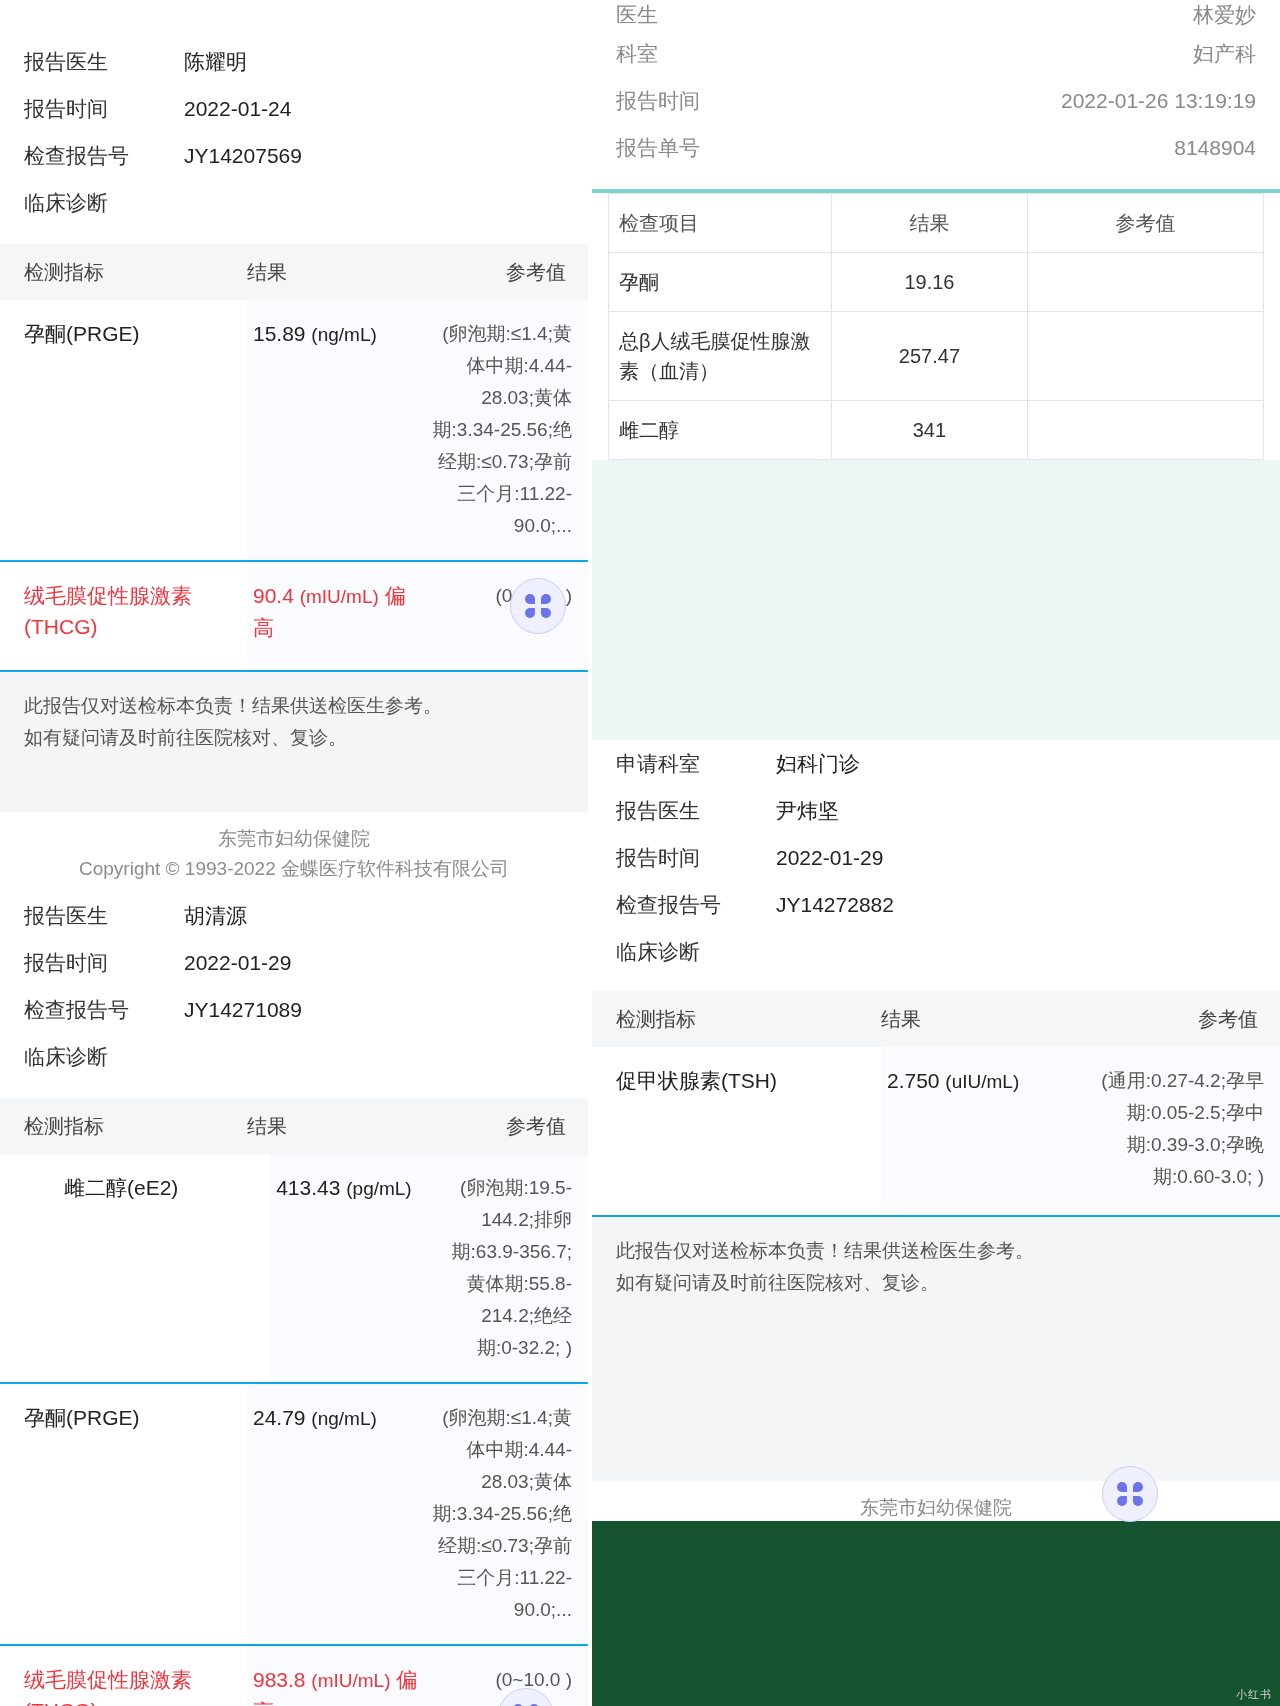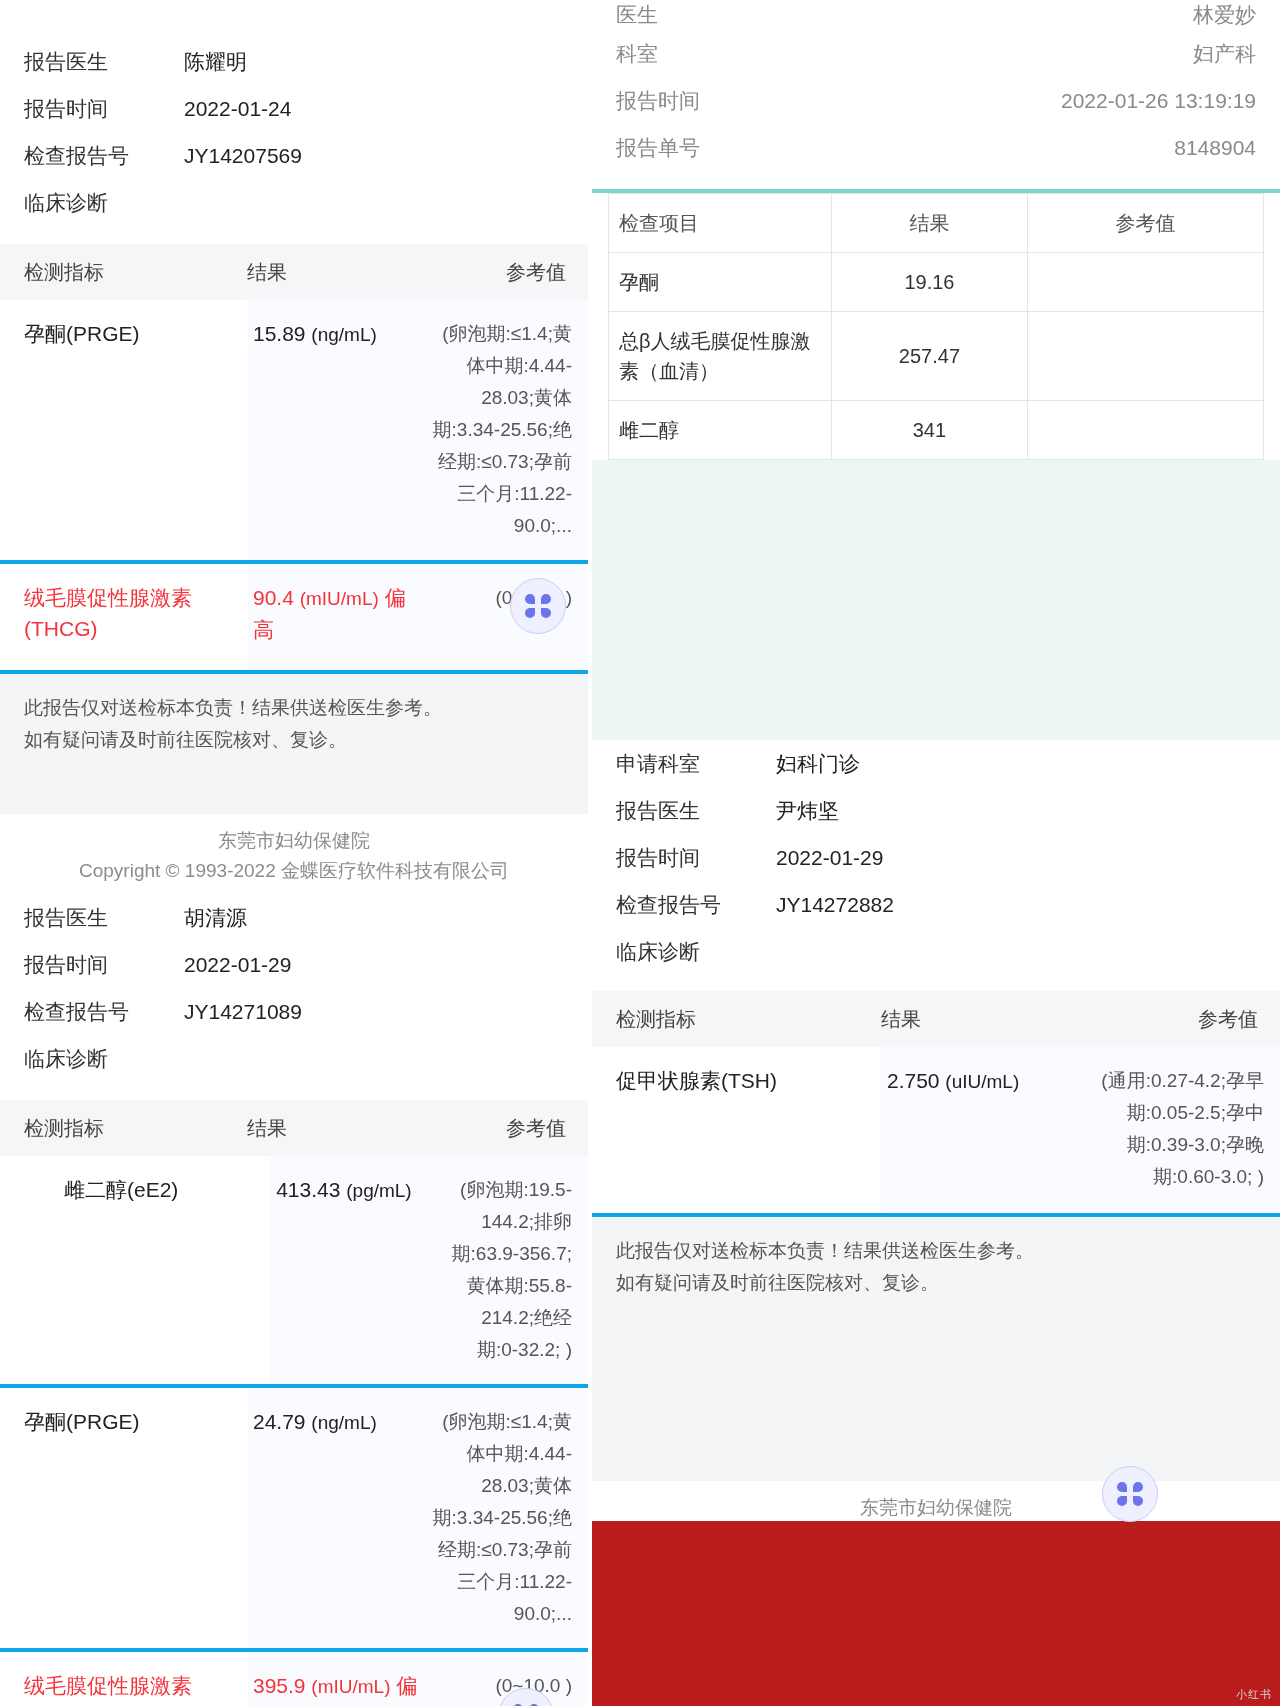--- a/index.html
+++ b/index.html
@@ -14,21 +14,21 @@
     position: absolute; inset: 0;
     display: flex;
   }
   .col {
     position: relative;
     height: 100%;
     overflow: hidden;
   }
   .col-left { width: 588px; background: #fff; }
   .col-divider { width: 4px; background: #ffffff; }
-  .col-right { width: 688px; background: #b91c1c; }
+  .col-right { width: 688px; background: #14532d; }
 
   
   .report { background: #fff; }
 
   .info-row {
     display: flex;
     align-items: flex-start;
     padding: 0 24px;
     height: 47px;
   }
@@ -59,21 +59,21 @@
     align-items: center;
     font-size: 20px;
     color: #444;
   }
   .tbl-head .c1 { width: 42%; padding-left: 24px; }
   .tbl-head .c2 { width: 30%; }
   .tbl-head .c3 { width: 28%; text-align: right; padding-right: 22px; }
 
   .tbl-row {
     display: flex;
-    border-bottom: 4px solid #0ea5e9;
+    border-bottom: 2px solid #0ea5e9;
     min-height: 70px;
   }
   .tbl-row .c1 {
     width: 42%;
     padding: 18px 10px 18px 24px;
     font-size: 21px;
     color: #222;
     line-height: 31px;
   }
   .tbl-row .c2 {
@@ -284,21 +284,21 @@
         <div class="c2">
           <span>24.79</span>
           <span class="unit">(ng/mL)</span>
         </div>
         <div class="c3">(卵泡期:≤1.4;黄体中期:4.44-28.03;黄体期:3.34-25.56;绝经期:≤0.73;孕前三个月:11.22-90.0;...</div>
       </div>
 
       <div class="tbl-row abnormal" style="min-height:110px;">
         <div class="c1">绒毛膜促性腺激素(THCG)</div>
         <div class="c2">
-          <span>395.9</span>
+          <span>983.8</span>
           <span class="unit">(mIU/mL)</span>
           <span class="flag">偏高</span>
         </div>
         <div class="c3">(0~10.0 )</div>
       </div>
     </div>
 
     <div class="fab" style="left:510px; top:578px;">
       <span class="dots">
         <i></i>

